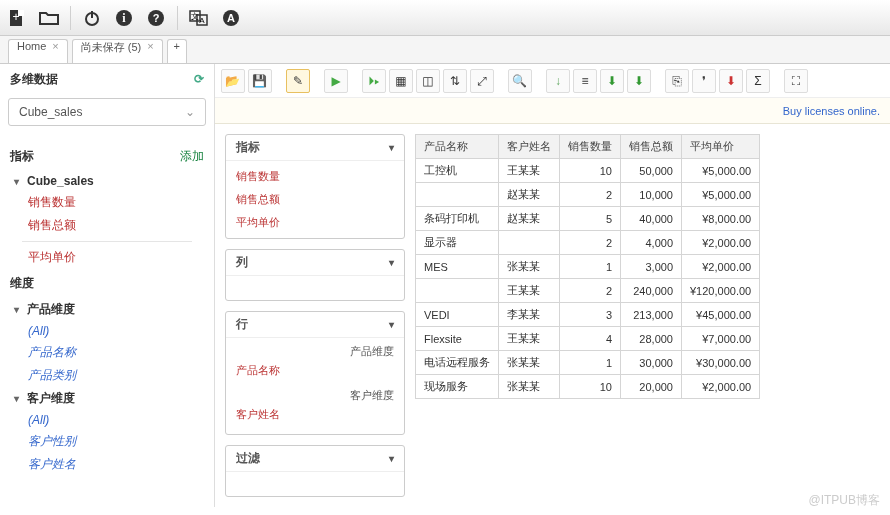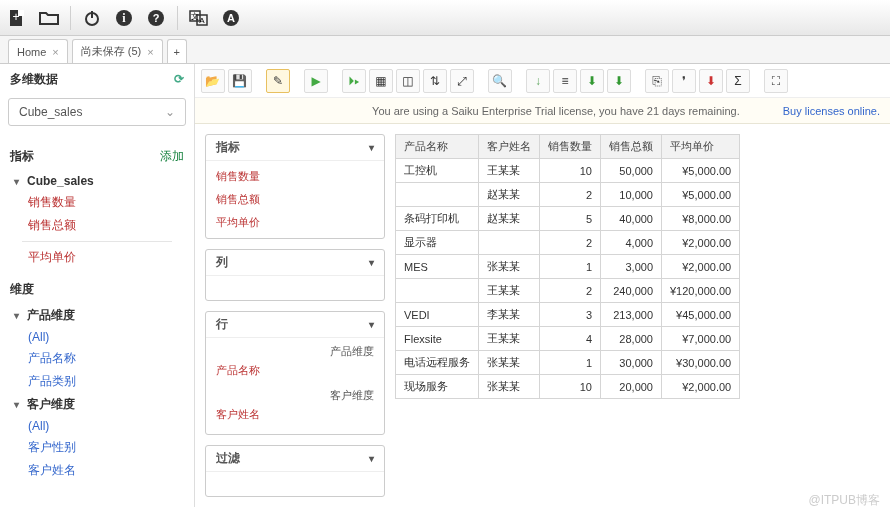--- a/index.html
+++ b/index.html
@@ -1,34 +1,34 @@
 <!DOCTYPE html>
 <html><head>
 <meta charset="utf-8">
 <style>
 * { box-sizing: border-box; margin: 0; padding: 0; }
 body { font-family: Arial, "Microsoft YaHei", sans-serif; font-size: 12px; color: #333; background: #fff; width: 890px; }
 .toolbar-main { height: 36px; background: linear-gradient(#fff, #e8e8e8); border-bottom: 1px solid #ccc; display: flex; align-items: center; padding: 0 6px; gap: 10px; }
 .toolbar-main .tb-icon { width: 22px; height: 22px; display: flex; align-items: center; justify-content: center; cursor: pointer; }
 .toolbar-main .sep { width: 1px; height: 24px; background: #d0d0d0; }
 .tabbar { height: 28px; background: #f5f5f5; border-bottom: 1px solid #ccc; display: flex; align-items: flex-end; padding: 0 8px; gap: 4px; }
-.tab { height: 24px; background: #fff; border: 1px solid #ccc; border-bottom: none; border-radius: 3px 3px 0 0; padding: 0 8px; display: flex; align-items: center; gap: 6px; font-size: 11px; color: #555; cursor: pointer; }
+.tab { height: 24px; background: #fff; border: 1px solid #ccc; border-bottom: none; border-radius: 3px 3px 0 0; padding: 0 8px; display: flex; align-items: flex-start; gap: 6px; font-size: 11px; color: #555; cursor: pointer; }
 .tab .close { color: #999; cursor: pointer; font-size: 11px; }
 .tab-add { width: 20px; justify-content: center; }
 .content { display: flex; }
-.sidebar { width: 195px; border-right: 1px solid #ddd; }
+.sidebar { width: 215px; border-right: 1px solid #ddd; }
 .side-header { height: 30px; display: flex; align-items: center; justify-content: space-between; padding: 0 10px; font-weight: bold; }
 .side-header .refresh { color: #4a8; cursor: pointer; }
 .cube-select { margin: 4px 8px 10px 8px; height: 28px; border: 1px solid #ccc; border-radius: 3px; display: flex; align-items: center; justify-content: space-between; padding: 0 10px; cursor: pointer; color: #555; }
 .side-section { padding: 6px 10px; }
 .side-label { display: flex; justify-content: space-between; font-weight: bold; margin: 6px 0; }
 .tree-item { padding: 3px 0 3px 4px; cursor: pointer; display: flex; align-items: center; gap: 4px; }
 .tree-item.bold { font-weight: bold; }
 .tree-child { padding: 3px 0 3px 18px; color: #b33; cursor: pointer; }
-.tree-blue { padding: 3px 0 3px 18px; color: #36c; cursor: pointer; }
+.tree-blue { padding: 3px 0 3px 18px; color: #36c; cursor: pointer; font-style: italic; }
 .tree-sep { border-top: 1px solid #e5e5e5; margin: 4px 12px; }
 .caret::before { content: "▾"; font-size: 10px; margin-right: 4px; color: #666; }
 .main { flex: 1; }
 .query-toolbar { height: 34px; display: flex; align-items: center; padding: 0 6px; gap: 3px; border-bottom: 1px solid #eee; }
 .qt-btn { width: 24px; height: 24px; border: 1px solid #ddd; border-radius: 2px; display: flex; align-items: center; justify-content: center; cursor: pointer; background: #fafafa; font-size: 12px; }
 .qt-sep { width: 8px; }
 .notice { height: 26px; background: #fffdf5; border-bottom: 1px solid #e8e5d5; font-size: 11px; color: #666; display: flex; align-items: center; justify-content: flex-end; padding: 0 10px; }
 .notice a { color: #36c; text-decoration: none; margin-left: 4px; padding-left: 39px; }
 .workspace { display: flex; padding: 10px; gap: 10px; }
 .axis-panels { width: 180px; display: flex; flex-direction: column; gap: 10px; }
@@ -128,21 +128,21 @@
           <span style="font-weight:normal;color:#15803d">添加</span>
         </div>
       <div class="tree-item bold caret">
           <span>Cube_sales</span>
         </div>
       <div class="tree-child">销售数量</div>
       <div class="tree-child">销售总额</div>
       <div class="tree-sep"></div>
       <div class="tree-child">平均单价</div>
 
-      <div class="side-label" style="margin-top:12px">
+      <div class="side-label" style="margin-top:6px">
           <span>维度</span>
         </div>
       <div class="tree-item bold caret">
           <span>产品维度</span>
         </div>
       <div class="tree-blue">(All)</div>
       <div class="tree-blue">产品名称</div>
       <div class="tree-blue">产品类别</div>
       <div class="tree-item bold caret">
           <span>客户维度</span>
@@ -176,21 +176,20 @@
       <div class="qt-btn" style="color:#393">⬇</div>
       <div class="qt-sep"></div>
       <div class="qt-btn">⎘</div>
       <div class="qt-btn">❜</div>
       <div class="qt-btn" style="color:#c33">⬇</div>
       <div class="qt-btn">Σ</div>
       <div class="qt-sep"></div>
       <div class="qt-btn">⛶</div>
     </div>
     <div class="notice">
-      <span>You are using a Saiku Enterprise Trial license, you have 21 days remaining.</span>
       <a href="#">Buy licenses online.</a>
     </div>
 
     <div class="workspace">
       <div class="axis-panels">
         <div class="panel">
           <div class="panel-head">
               <span>指标</span>
               <span class="arrow">▾</span>
             </div>

